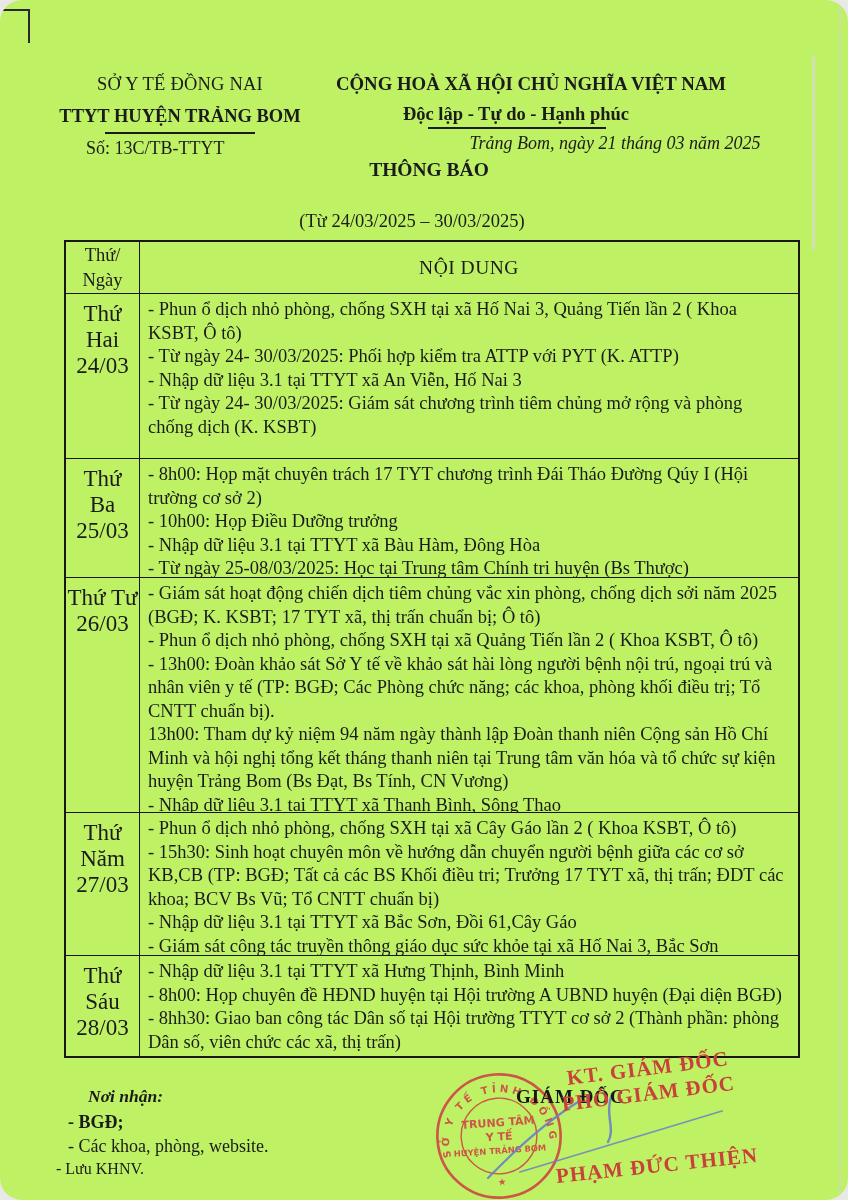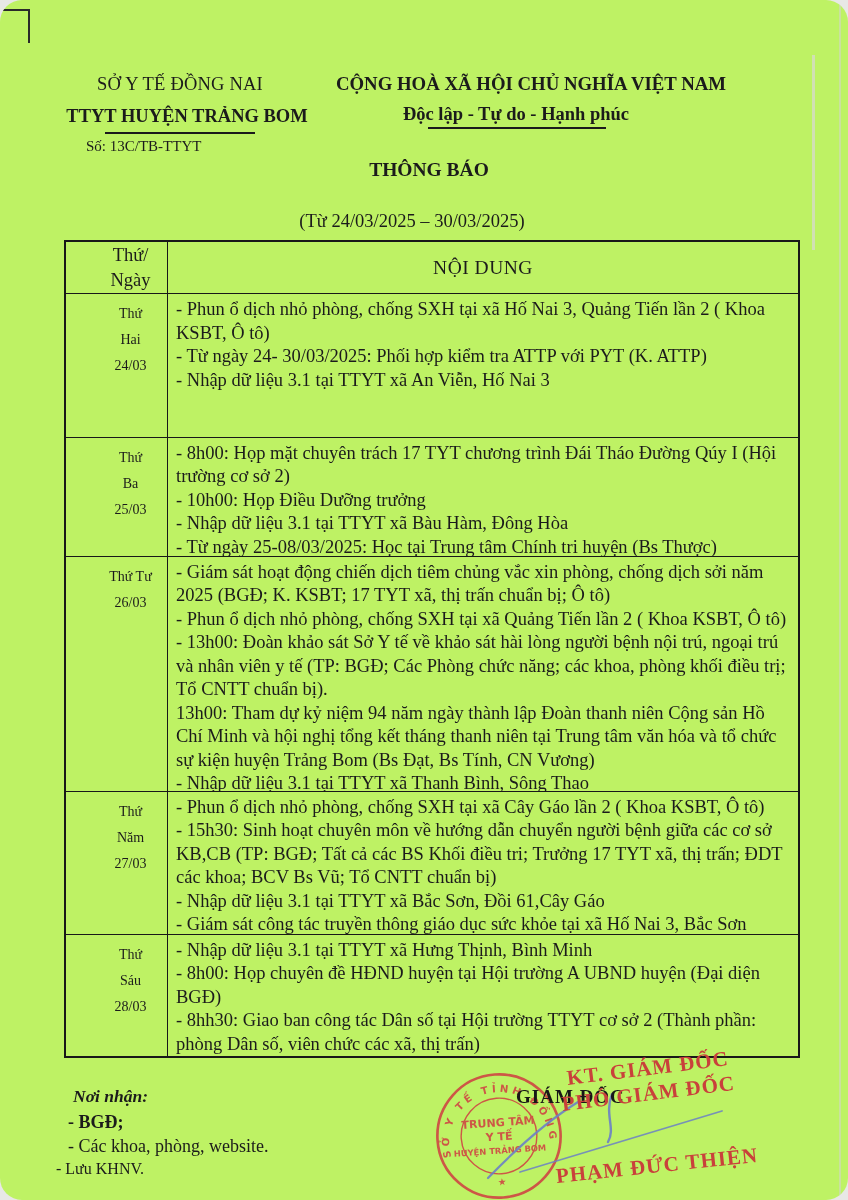--- a/index.html
+++ b/index.html
@@ -14,63 +14,63 @@
   .i{font-style:italic;}
 
   
   .corner-h{left:0;top:9px;width:30px;height:2px;background:#2a2a2a;}
   .corner-v{left:28px;top:9px;width:2px;height:34px;background:#2a2a2a;}
   .streak1{left:812px;top:55px;width:3px;height:195px;background:#d8d8d5;opacity:.7;}
   .streak2{left:839px;top:0;width:2px;height:1200px;background:#d3d3d0;opacity:.55;}
 
   
   .org-line1{left:55px;top:74px;width:250px;font-size:18.5px;letter-spacing:.2px;}
-  .org-line2{left:52px;top:106px;width:270px;font-size:18.5px;}
+  .org-line2{left:45px;top:106px;width:270px;font-size:18.5px;}
   .org-underline{left:105px;top:132px;width:150px;height:1.8px;background:#1b1b1b;}
-  .doc-number{left:86px;top:138px;font-size:15px;text-align:center;}
+  .doc-number{left:86px;top:138px;font-size:18px;text-align:center;}
   .nat-line1{left:331px;top:73px;width:400px;font-size:18.8px;}
   .nat-line2{left:331px;top:104px;width:370px;font-size:18.5px;}
   .nat-underline{left:428px;top:127px;width:178px;height:1.8px;background:#1b1b1b;}
   .date-line{left:465px;top:133px;width:300px;font-size:18px;}
 
   
   .title1{left:0;top:159px;width:824px;font-size:19.5px;padding-left:17px;}
   .title2{left:0;top:181px;width:824px;font-size:24.5px;letter-spacing:.3px;}
   .title3{left:0;top:211px;width:824px;font-size:18.5px;}
 
   
   .sched-table{
     left:64px;top:240px;width:736px;height:818px;
     border:2px solid #181818;box-sizing:border-box;
     display:flex;flex-direction:column;
   }
-  .t-row{display:flex;box-sizing:border-box;border-bottom:1.5px solid #181818;padding-left:28px;}
+  .t-row{display:flex;box-sizing:border-box;border-bottom:1.5px solid #181818;}
   .t-row:last-child{border-bottom:none;flex:1;}
   .day-col{
     width:74px;box-sizing:border-box;border-right:1.5px solid #181818;
-    text-align:center;font-size:14px;line-height:26px;padding-top:7px;
+    text-align:center;font-size:23px;line-height:26px;padding-top:7px;
     flex-shrink:0;
   }
   .content-col{
     flex:1;box-sizing:border-box;
     font-size:18.5px;line-height:23.5px;padding:4px 6px 0 8px;
     overflow:hidden;
   }
   .content-col p{margin:0;}
   .hdr-row{height:52px;}
   .hdr-day{padding-top:1px;line-height:25px;font-size:18.5px;}
   .hdr-content{display:flex;align-items:center;justify-content:center;
     font-size:19.5px;letter-spacing:.5px;padding:0;}
   .row-mon{height:165px;}
   .row-tue{height:119px;}
   .row-wed{height:235px;}
   .row-thu{height:143px;}
 
   
-  .noinhan-label{left:73px;top:1086px;font-size:17.5px;}
+  .noinhan-label{left:88px;top:1086px;font-size:17.5px;}
   .noinhan-1{left:68px;top:1112px;font-size:18px;font-weight:bold;}
   .noinhan-2{left:68px;top:1136px;font-size:18px;}
   .noinhan-3{left:56px;top:1160px;font-size:16px;}
 
   
   .sig-title-black{left:516px;top:1086px;font-size:19px;letter-spacing:1px;color:#171717;}
   .red{color:#c9413b;}
   .sig-kt{left:567px;top:1066px;font-size:21px;transform:rotate(-7deg);transform-origin:left center;letter-spacing:1px;}
   .sig-pho{left:562px;top:1092px;font-size:21px;transform:rotate(-7deg);transform-origin:left center;letter-spacing:1px;}
   .sig-name{left:556px;top:1164px;font-size:21px;transform:rotate(-6deg);transform-origin:left center;letter-spacing:1px;}
@@ -90,20 +90,21 @@
   <div class="abs streak2"></div>
 
   <div class="abs ctr org-line1">SỞ Y TẾ ĐỒNG NAI</div>
   <div class="abs ctr b org-line2">TTYT HUYỆN TRẢNG BOM</div>
   <div class="abs org-underline"></div>
   <div class="abs doc-number">Số: 13C/TB-TTYT</div>
 
   <div class="abs ctr b nat-line1">CỘNG HOÀ XÃ HỘI CHỦ NGHĨA VIỆT NAM</div>
   <div class="abs ctr b nat-line2">Độc lập - Tự do - Hạnh phúc</div>
   <div class="abs nat-underline"></div>
+  <div class="abs ctr i date-line">Trảng Bom, ngày 21 tháng 03 năm 2025</div>
 
   <div class="abs ctr b title1">THÔNG BÁO</div>
   <div class="abs ctr title3">(Từ 24/03/2025 – 30/03/2025)</div>
 
   <div class="abs sched-table">
 
     <div class="t-row hdr-row">
       <div class="day-col hdr-day">
         <div>Thứ/</div>
         <div>Ngày</div>
@@ -116,20 +117,21 @@
     <div class="t-row row-mon">
       <div class="day-col">
         <div>Thứ</div>
         <div>Hai</div>
         <div>24/03</div>
       </div>
       <div class="content-col">
         <p>- Phun ổ dịch nhỏ phòng, chống SXH tại xã Hố Nai 3, Quảng Tiến lần 2 ( Khoa KSBT, Ô tô)</p>
         <p>- Từ ngày 24- 30/03/2025: Phối hợp kiểm tra ATTP với PYT (K. ATTP)</p>
         <p>- Nhập dữ liệu 3.1 tại TTYT xã An Viễn, Hố Nai 3</p>
+        <p>- Từ ngày 24- 30/03/2025: Giám sát chương trình tiêm chủng mở rộng và phòng chống dịch (K. KSBT)</p>
       </div>
     </div>
 
     <div class="t-row row-tue">
       <div class="day-col">
         <div>Thứ</div>
         <div>Ba</div>
         <div>25/03</div>
       </div>
       <div class="content-col">

